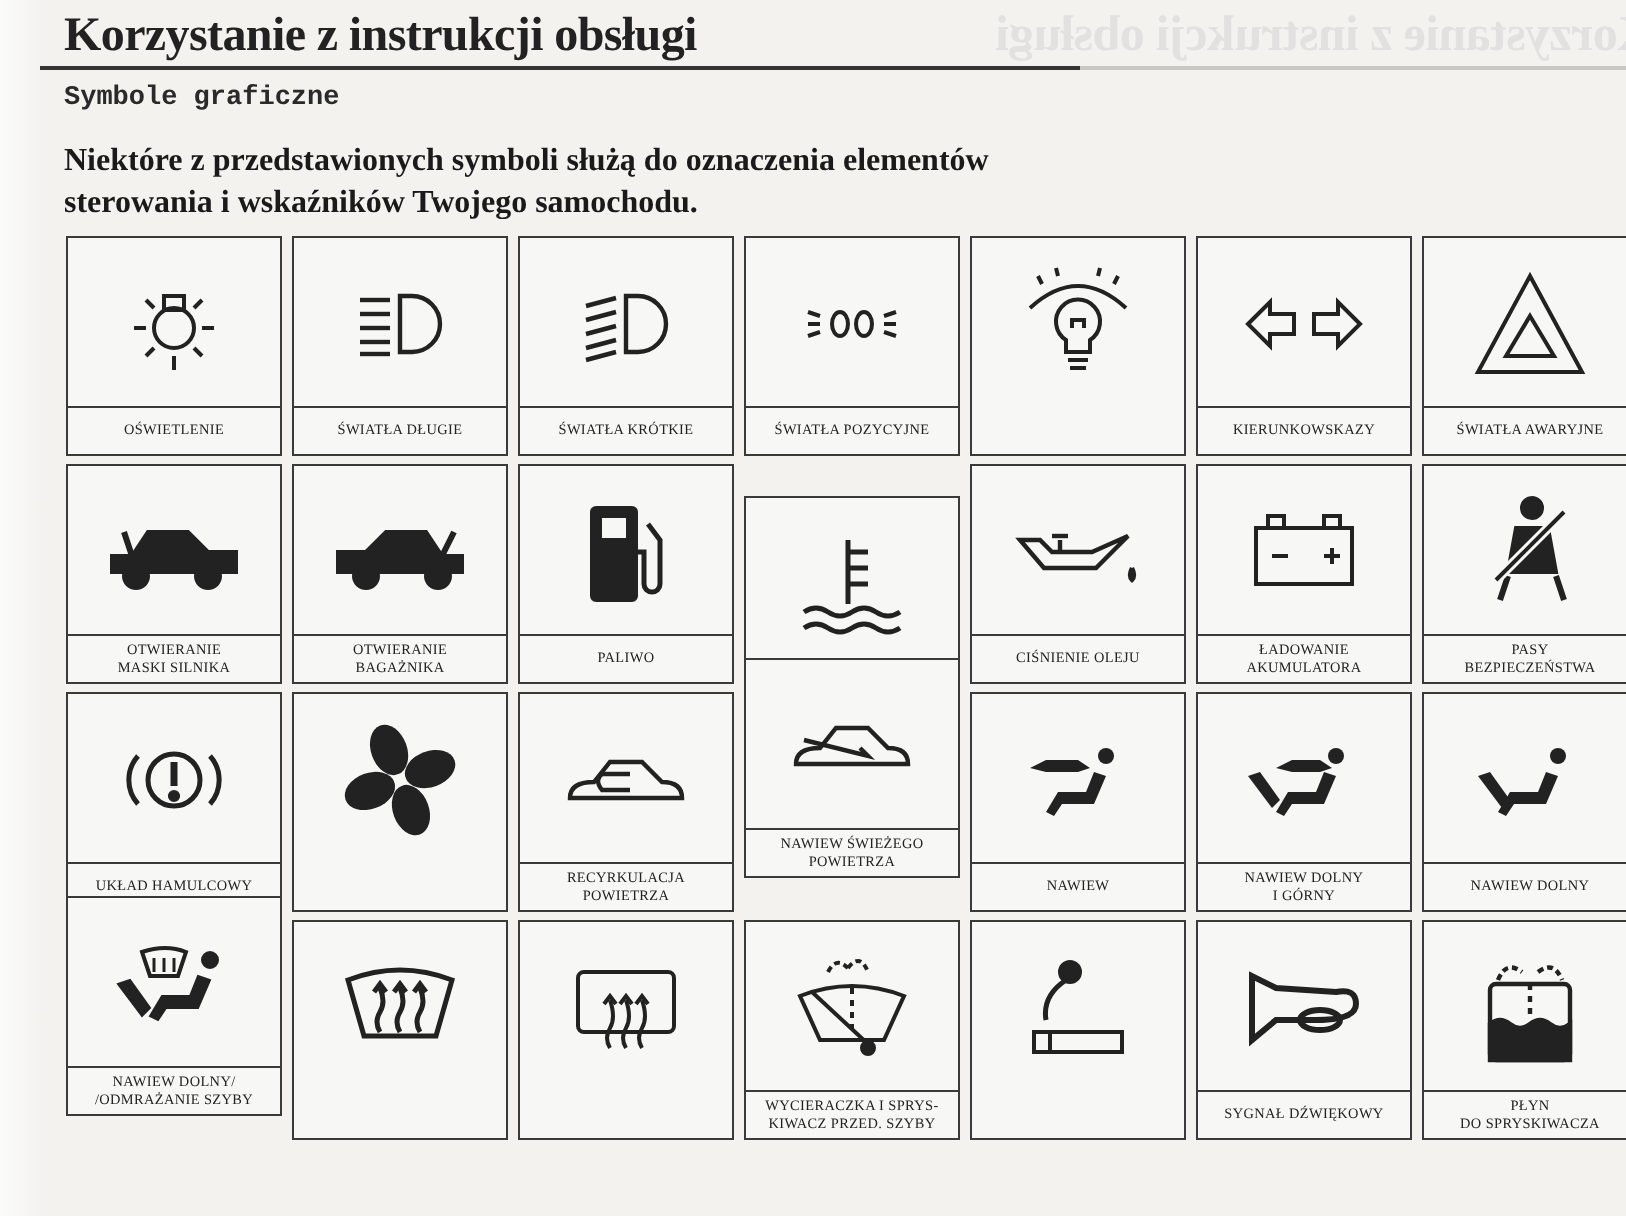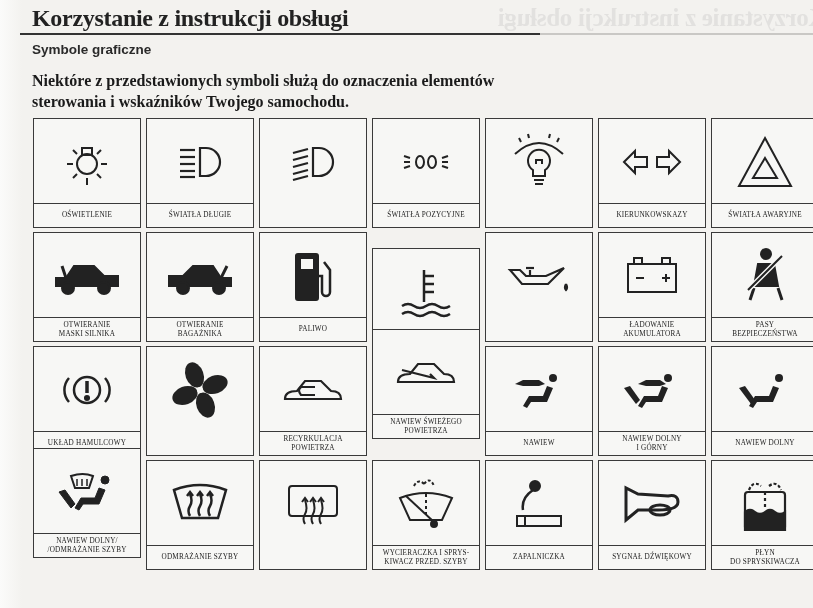--- a/index.html
+++ b/index.html
@@ -27,21 +27,21 @@
     position: absolute; left: 32px; top: 5px;
     font-family: "Liberation Serif", serif; font-weight: bold; font-size: 24px;
     letter-spacing: -0.3px; color: #222;
   }
   .title-rule {
     position: absolute; left: 20px; top: 33px; width: 520px; height: 2px;
     background: #333;
   }
   .subtitle {
     position: absolute; left: 32px; top: 42px;
-    font-family: Liberation Sans, sans-serif; font-weight: bold; font-size: 13.5px; color: #2a2a2a;
+    font-family: Liberation Mono, monospace; font-weight: bold; font-size: 13.5px; color: #2a2a2a;
   }
   .intro {
     position: absolute; left: 32px; top: 70px; width: 540px;
     font-family: "Liberation Serif", serif; font-weight: bold; font-size: 16px; line-height: 21px;
     color: #1a1a1a;
   }
   .grid {
     position: absolute; left: 33px; top: 118px;
   }
   .cell {
@@ -111,20 +111,21 @@
     <div class="icon-area">
         <svg width="60" height="40" viewBox="0 0 60 40" fill="none" stroke="#222" stroke-width="2.2">
       <path d="M30 6 h6 a14 14 0 0 1 0 28 h-6 z"></path>
       <line x1="10" y1="11" x2="25" y2="7"></line>
           <line x1="10" y1="18" x2="25" y2="14"></line>
           <line x1="10" y1="25" x2="25" y2="21"></line>
           <line x1="10" y1="32" x2="25" y2="28"></line>
           <line x1="10" y1="38" x2="25" y2="34"></line>
         </svg>
       </div>
+    <div class="label">ŚWIATŁA KRÓTKIE</div>
   </div>
   <div class="cell" style="left:339px;top:0">
     <div class="icon-area">
         <svg width="60" height="30" viewBox="0 0 60 30" fill="none" stroke="#222" stroke-width="2">
       <ellipse cx="24" cy="15" rx="4" ry="6"></ellipse>
           <ellipse cx="36" cy="15" rx="4" ry="6"></ellipse>
       <line x1="8" y1="9" x2="14" y2="11"></line>
           <line x1="8" y1="15" x2="14" y2="15"></line>
           <line x1="8" y1="21" x2="14" y2="19"></line>
       <line x1="46" y1="11" x2="52" y2="9"></line>
@@ -215,20 +216,21 @@
   </div>
   <div class="cell" style="left:452px;top:114px">
     <div class="icon-area">
         <svg width="70" height="40" viewBox="0 0 70 40" fill="none" stroke="#222" stroke-width="2.2">
       <path d="M6 14 h10 l6 6 h20 l18 -8 l-16 16 h-26 z"></path>
           <line x1="26" y1="14" x2="26" y2="20"></line>
           <line x1="22" y1="12" x2="30" y2="12"></line>
       <path d="M62 28 q-2 4 0 6 q2 -2 0 -6" fill="#222"></path>
         </svg>
       </div>
+    <div class="label">CIŚNIENIE OLEJU</div>
   </div>
   <div class="cell" style="left:565px;top:114px">
     <div class="icon-area">
         <svg width="60" height="44" viewBox="0 0 60 44" fill="none" stroke="#222" stroke-width="2">
       <rect x="6" y="10" width="48" height="28"></rect>
           <rect x="12" y="4" width="8" height="6"></rect>
           <rect x="40" y="4" width="8" height="6"></rect>
       <line x1="14" y1="24" x2="22" y2="24"></line>
           <line x1="40" y1="24" x2="48" y2="24"></line>
           <line x1="44" y1="20" x2="44" y2="28"></line>
@@ -335,21 +337,20 @@
     <div class="label">NAWIEW DOLNY/<br>/ODMRAŻANIE SZYBY</div>
   </div>
   <div class="cell" style="left:113px;top:342px">
     <div class="icon-area">
         <svg width="60" height="44" viewBox="0 0 60 44" fill="none" stroke="#222" stroke-width="2.5">
       <path d="M4 8 q26 -10 52 0 l-8 28 h-36 z"></path>
       <path d="M20 34 q-3 -5 0 -10 q3 -5 0 -12 M30 34 q-3 -5 0 -10 q3 -5 0 -12 M40 34 q-3 -5 0 -10 q3 -5 0 -12"></path>
       <path d="M17 14 l3 -4 l3 4 M27 14 l3 -4 l3 4 M37 14 l3 -4 l3 4"></path>
         </svg>
       </div>
-    <div class="label">ODMRAŻANIE SZYBY</div>
   </div>
   <div class="cell" style="left:226px;top:342px">
     <div class="icon-area">
         <svg width="60" height="48" viewBox="0 0 60 48" fill="none" stroke="#222" stroke-width="2">
       <rect x="6" y="6" width="48" height="30" rx="3"></rect>
       <path d="M22 44 q-3 -5 0 -10 q3 -5 0 -14 M30 44 q-3 -5 0 -10 q3 -5 0 -14 M38 44 q-3 -5 0 -10 q3 -5 0 -14"></path>
       <path d="M19 22 l3 -4 l3 4 M27 22 l3 -4 l3 4 M35 22 l3 -4 l3 4"></path>
         </svg>
       </div>
   </div>
@@ -367,21 +368,20 @@
   </div>
   <div class="cell" style="left:452px;top:342px">
     <div class="icon-area">
         <svg width="60" height="60" viewBox="0 0 60 60" fill="none" stroke="#222" stroke-width="2">
       <rect x="8" y="42" width="44" height="10"></rect>
           <line x1="16" y1="42" x2="16" y2="52"></line>
       <path d="M14 36 q-2 -12 10 -20" stroke-width="2.5"></path>
           <circle cx="26" cy="12" r="5" fill="#222"></circle>
         </svg>
       </div>
-    <div class="label">ZAPALNICZKA</div>
   </div>
   <div class="cell" style="left:565px;top:342px">
     <div class="icon-area">
         <svg width="64" height="40" viewBox="0 0 64 40" fill="none" stroke="#222" stroke-width="3">
       <path d="M6 4 v32 l12 -10 h20 q20 0 20 -8 q0 -8 -10 -6 l-30 -2 z"></path>
           <ellipse cx="40" cy="26" rx="10" ry="5"></ellipse>
         </svg>
       </div>
     <div class="label">SYGNAŁ DŹWIĘKOWY</div>
   </div>

